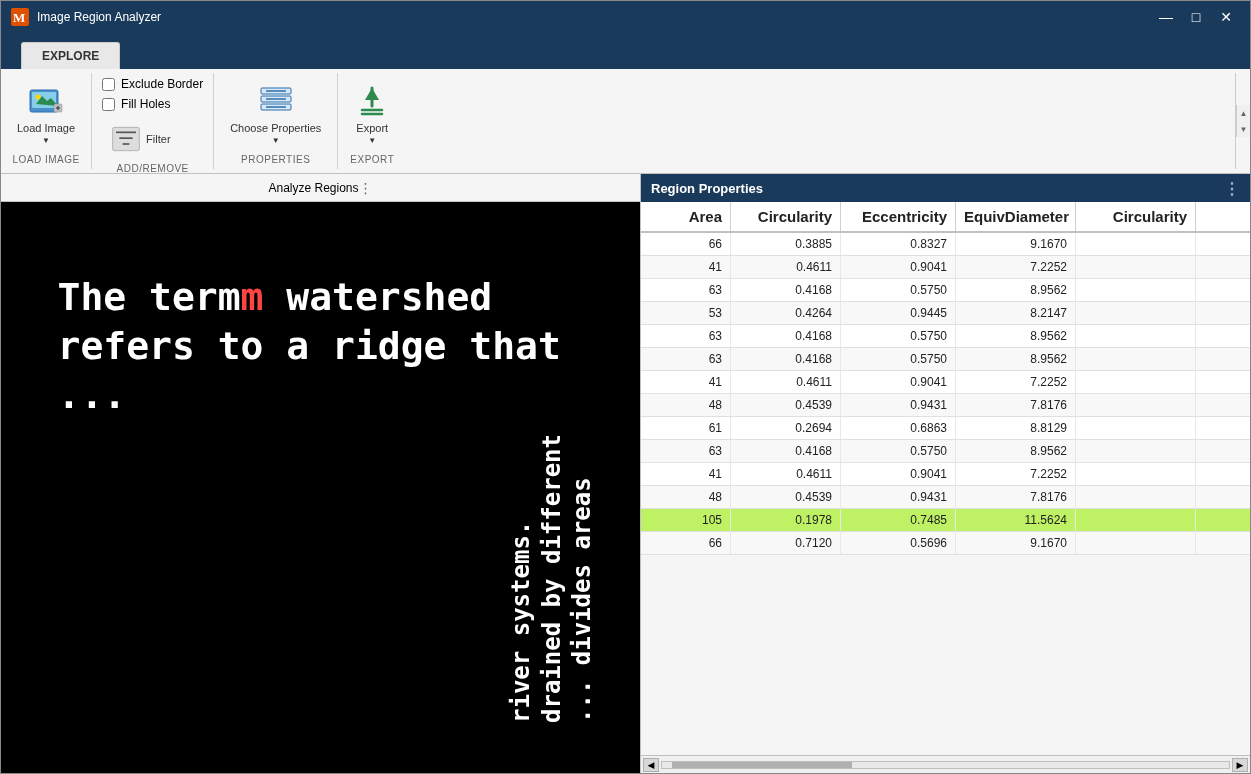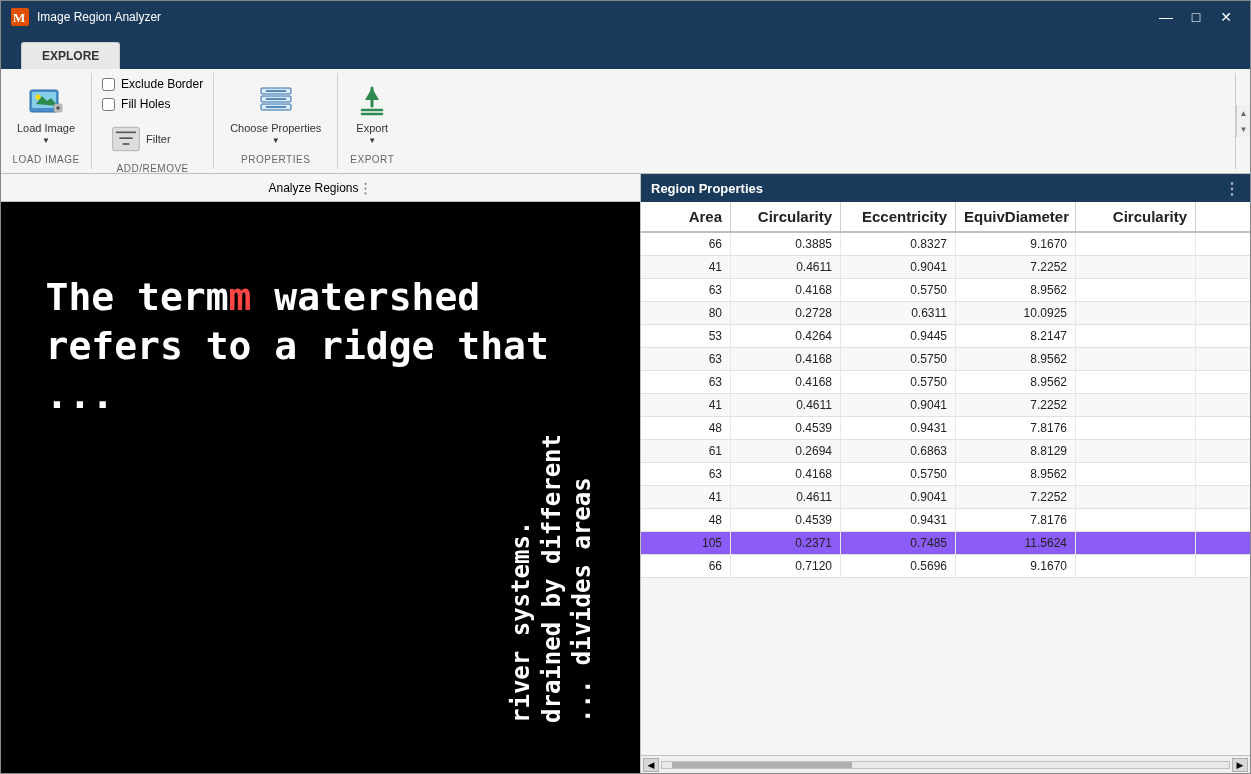--- a/index.html
+++ b/index.html
@@ -140,21 +140,21 @@
     .image-canvas {
       width: 590px;
       height: 510px;
       background: #000;
       position: relative;
       overflow: hidden;
     }
     .image-text-main {
       position: absolute;
       top: 40px;
-      left: 20px;
+      left: 32px;
       color: white;
       font-size: 38px;
       font-weight: bold;
       font-family: monospace;
       line-height: 1.3;
     }
     .text-highlight { color: #ff4444; }
 
     
     .right-panel {
@@ -206,21 +206,21 @@
     }
     .table-body::-webkit-scrollbar { width: 14px; }
     .table-body::-webkit-scrollbar-track { background: #f0f0f0; }
     .table-body::-webkit-scrollbar-thumb { background: #b0b0b0; border: 2px solid #f0f0f0; }
     .tr {
       display: flex;
       border-bottom: 1px solid #e0e0e0;
       background: white;
     }
     .tr:nth-child(even) { background: #f8f8f8; }
-    .tr.selected { background: #8b5cf6; }
+    .tr.selected { background: #bef264; }
     .td {
       padding: 4px 8px;
       font-size: 12px;
       color: #222;
       border-right: 1px solid #e8e8e8;
       text-align: right;
       white-space: nowrap;
     }
     .col-area { width: 90px; }
     .col-circ { width: 110px; }
@@ -455,27 +455,20 @@
     <div class="td col-euler"></div>
   </div>
             <div class="tr">
     <div class="td col-area">63</div>
     <div class="td col-circ">0.4168</div>
     <div class="td col-ecc">0.5750</div>
     <div class="td col-equiv">8.9562</div>
     <div class="td col-euler"></div>
   </div>
             <div class="tr">
-    <div class="td col-area">80</div>
-    <div class="td col-circ">0.2728</div>
-    <div class="td col-ecc">0.6311</div>
-    <div class="td col-equiv">10.0925</div>
-    <div class="td col-euler"></div>
-  </div>
-            <div class="tr">
     <div class="td col-area">53</div>
     <div class="td col-circ">0.4264</div>
     <div class="td col-ecc">0.9445</div>
     <div class="td col-equiv">8.2147</div>
     <div class="td col-euler"></div>
   </div>
             <div class="tr">
     <div class="td col-area">63</div>
     <div class="td col-circ">0.4168</div>
     <div class="td col-ecc">0.5750</div>
@@ -526,21 +519,21 @@
   </div>
             <div class="tr">
     <div class="td col-area">48</div>
     <div class="td col-circ">0.4539</div>
     <div class="td col-ecc">0.9431</div>
     <div class="td col-equiv">7.8176</div>
     <div class="td col-euler"></div>
   </div>
             <div class="tr selected">
     <div class="td col-area">105</div>
-    <div class="td col-circ">0.2371</div>
+    <div class="td col-circ">0.1978</div>
     <div class="td col-ecc">0.7485</div>
     <div class="td col-equiv">11.5624</div>
     <div class="td col-euler"></div>
   </div>
             <div class="tr">
     <div class="td col-area">66</div>
     <div class="td col-circ">0.7120</div>
     <div class="td col-ecc">0.5696</div>
     <div class="td col-equiv">9.1670</div>
     <div class="td col-euler"></div>

